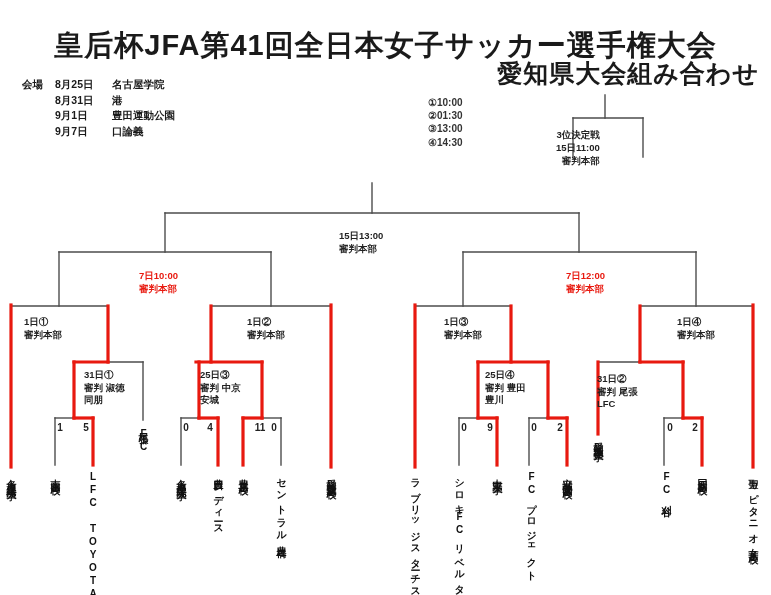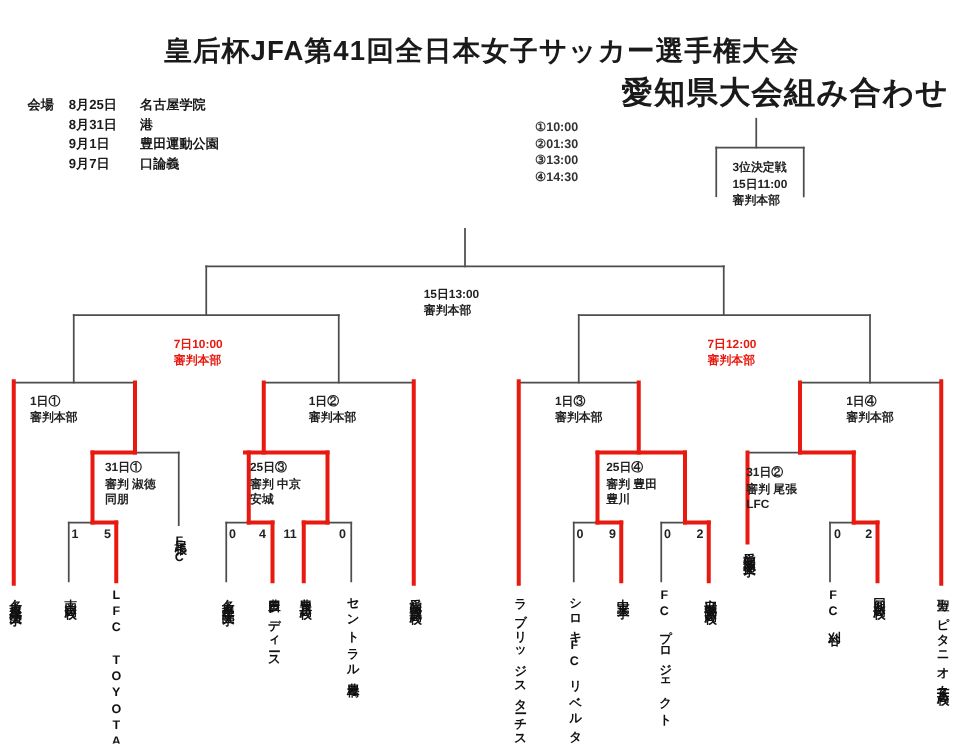--- a/index.html
+++ b/index.html
@@ -1,19 +1,19 @@
 <!DOCTYPE html>
 <html><head>
 <meta charset="utf-8">
 <style>
   html,body{margin:0;padding:0;background:#fff;}
   .page{position:relative;width:771px;height:595px;background:#ffffff;overflow:hidden;
         font-family:"Liberation Sans",sans-serif;color:#1a1a1a;}
   svg.lines{position:absolute;left:0;top:0;}
-  .t1{position:absolute;left:0;right:0;top:26px;text-align:center;font-size:22px;
+  .t1{position:absolute;left:0;right:0;top:26px;text-align:center;font-size:29px;
       font-weight:bold;letter-spacing:1px;white-space:nowrap;}
   .t2{position:absolute;left:0;right:12px;top:57px;text-align:right;font-size:25px;
       font-weight:bold;letter-spacing:1px;white-space:nowrap;}
   .sched{position:absolute;left:22px;top:77px;font-size:10.5px;font-weight:700;line-height:15.5px;}
   .sched .lbl{position:absolute;left:0;top:0;}
   .sched .rows{margin-left:33px;}
   .sched .d{display:inline-block;width:57px;}
   .times{position:absolute;left:428px;top:96px;font-size:10px;font-weight:600;line-height:13.2px;color:#333;}
   .ml{position:absolute;font-size:9.5px;font-weight:700;line-height:12.5px;color:#222;white-space:nowrap;}
   .ml.red{color:#e8190f;}
@@ -110,21 +110,21 @@
     </div>
   </div>
 
   <div class="times">
     <div>①10:00</div>
     <div>②01:30</div>
     <div>③13:00</div>
     <div>④14:30</div>
   </div>
 
-  <div class="ml" style="left:586px;top:128px;line-height:13px;">
+  <div class="ml" style="left:556px;top:128px;line-height:13px;text-align:right;">
     <div>3位決定戦</div>
     <div>15日11:00</div>
     <div>審判本部</div>
   </div>
 
   <div class="ml" style="left:339px;top:230px;">
     <div>15日13:00</div>
     <div>審判本部</div>
   </div>
 
@@ -172,21 +172,21 @@
   <div class="ml" style="left:597px;top:373px;">
     <div>31日②</div>
       <div>審判 尾張</div>
       <div>LFC</div>
   </div>
 
   <div class="sc" style="left:60px;top:422px;">1</div>
   <div class="sc" style="left:86px;top:422px;">5</div>
   <div class="sc" style="left:186px;top:422px;">0</div>
   <div class="sc" style="left:210px;top:422px;">4</div>
-  <div class="sc" style="left:232px;top:422px;">11</div>
+  <div class="sc" style="left:260px;top:422px;">11</div>
   <div class="sc" style="left:274px;top:422px;">0</div>
   <div class="sc" style="left:464px;top:422px;">0</div>
   <div class="sc" style="left:490px;top:422px;">9</div>
   <div class="sc" style="left:534px;top:422px;">0</div>
   <div class="sc" style="left:560px;top:422px;">2</div>
   <div class="sc" style="left:670px;top:422px;">0</div>
   <div class="sc" style="left:695px;top:422px;">2</div>
 
   <div class="tn" style="left:11px;top:471px;">名古屋経済大学</div>
   <div class="tn" style="left:55px;top:471px;">南山高校</div>

